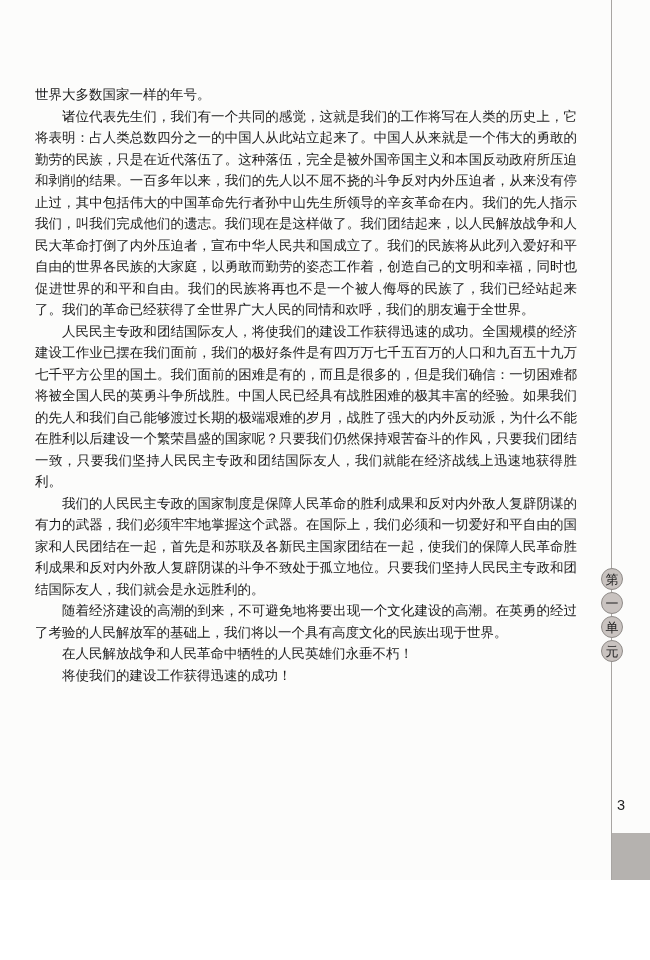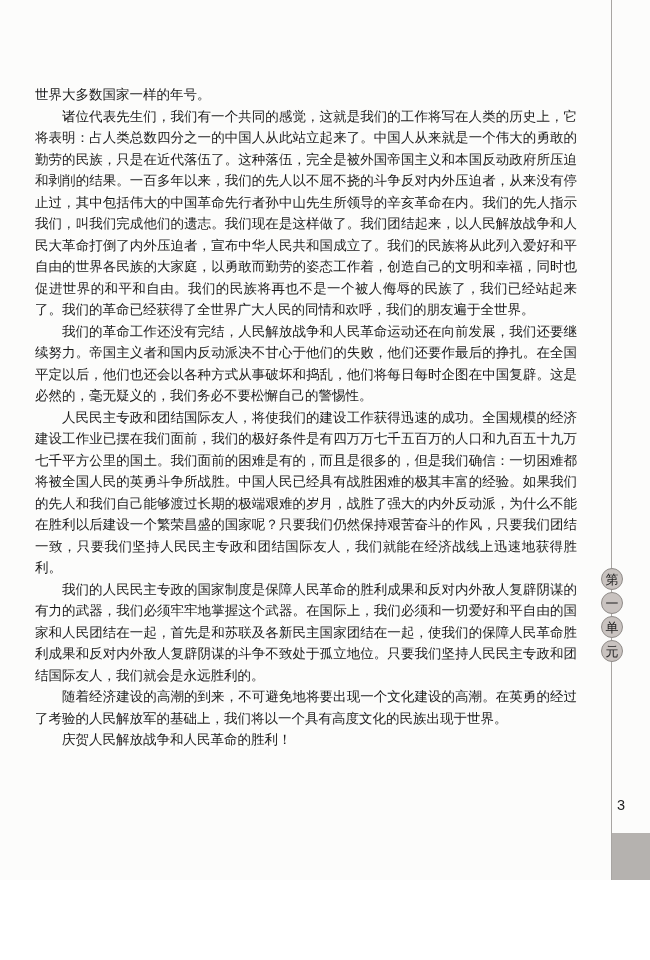--- a/index.html
+++ b/index.html
@@ -79,25 +79,25 @@
   }
 </style>
 </head>
 <body>
 
 <div class="page">
 
   <div class="text-block">
     <p class="cont">世界大多数国家一样的年号。</p>
     <p>诸位代表先生们，我们有一个共同的感觉，这就是我们的工作将写在人类的历史上，它将表明：占人类总数四分之一的中国人从此站立起来了。中国人从来就是一个伟大的勇敢的勤劳的民族，只是在近代落伍了。这种落伍，完全是被外国帝国主义和本国反动政府所压迫和剥削的结果。一百多年以来，我们的先人以不屈不挠的斗争反对内外压迫者，从来没有停止过，其中包括伟大的中国革命先行者孙中山先生所领导的辛亥革命在内。我们的先人指示我们，叫我们完成他们的遗志。我们现在是这样做了。我们团结起来，以人民解放战争和人民大革命打倒了内外压迫者，宣布中华人民共和国成立了。我们的民族将从此列入爱好和平自由的世界各民族的大家庭，以勇敢而勤劳的姿态工作着，创造自己的文明和幸福，同时也促进世界的和平和自由。我们的民族将再也不是一个被人侮辱的民族了，我们已经站起来了。我们的革命已经获得了全世界广大人民的同情和欢呼，我们的朋友遍于全世界。</p>
-    <p>我们的革命工作还没有完结，人民解放战争和人民革命运动还在向前发展，我们还要继续努力。帝国主义者和国内反动派决不甘心于他们的失败，他们还要作最后的挣扎。在全国平定以后，他们也还会以各种方式从事破坏和捣乱，他们将每日每时企图在中国复辟。这是必然的，毫无疑义的，我们务必不要松懈自己的警惕性。</p>
     <p>人民民主专政和团结国际友人，将使我们的建设工作获得迅速的成功。全国规模的经济建设工作业已摆在我们面前，我们的极好条件是有四万万七千五百万的人口和九百五十九万七千平方公里的国土。我们面前的困难是有的，而且是很多的，但是我们确信：一切困难都将被全国人民的英勇斗争所战胜。中国人民已经具有战胜困难的极其丰富的经验。如果我们的先人和我们自己能够渡过长期的极端艰难的岁月，战胜了强大的内外反动派，为什么不能在胜利以后建设一个繁荣昌盛的国家呢？只要我们仍然保持艰苦奋斗的作风，只要我们团结一致，只要我们坚持人民民主专政和团结国际友人，我们就能在经济战线上迅速地获得胜利。</p>
     <p>我们的人民民主专政的国家制度是保障人民革命的胜利成果和反对内外敌人复辟阴谋的有力的武器，我们必须牢牢地掌握这个武器。在国际上，我们必须和一切爱好和平自由的国家和人民团结在一起，首先是和苏联及各新民主国家团结在一起，使我们的保障人民革命胜利成果和反对内外敌人复辟阴谋的斗争不致处于孤立地位。只要我们坚持人民民主专政和团结国际友人，我们就会是永远胜利的。</p>
     <p>随着经济建设的高潮的到来，不可避免地将要出现一个文化建设的高潮。在英勇的经过了考验的人民解放军的基础上，我们将以一个具有高度文化的民族出现于世界。</p>
-    <p>庆贺人民解放战争和人民革命的胜利！</p>
+    <p>在人民解放战争和人民革命中牺牲的人民英雄们永垂不朽！</p>
+    <p>将使我们的建设工作获得迅速的成功！</p>
   </div>
 
   <div class="margin-rule"></div>
 
   <div class="unit-badge">
     <span class="badge-circle">
         <span>第</span>
       </span>
     <span class="badge-circle">
         <span>一</span>

